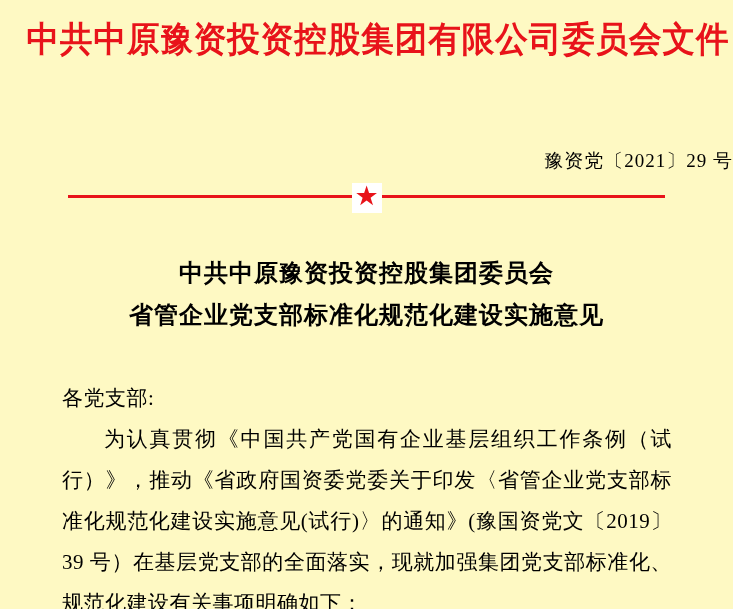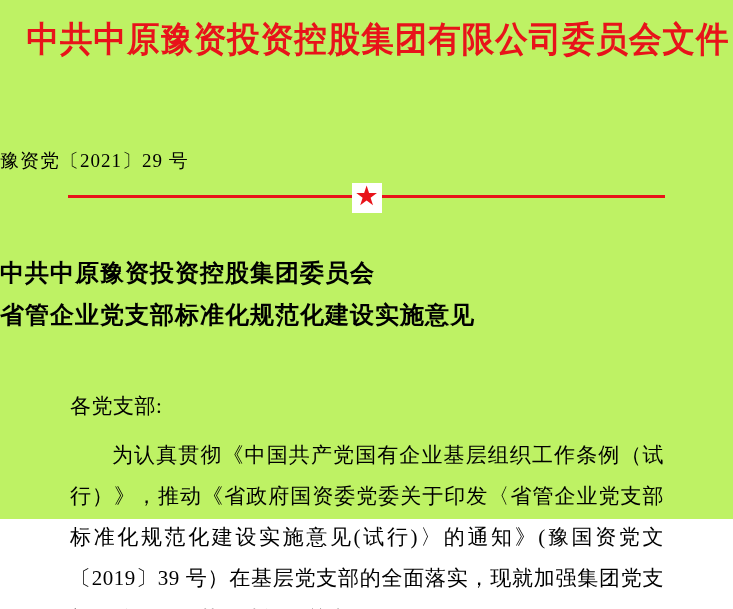--- a/index.html
+++ b/index.html
@@ -10,22 +10,22 @@
   body {
     width: 733px;
     height: 609px;
     overflow: hidden;
     font-family: "Liberation Serif", serif;
     color: #000000;
   }
   .page {
     position: relative;
     width: 733px;
-    height: 519px;
-    background: #bef264;
+    height: 609px;
+    background: #fef9c3;
     box-sizing: border-box;
   }
   
   .doc-header {
     position: absolute;
     top: 18px;
     left: 0;
     width: 733px;
     text-align: center;
   }
@@ -40,21 +40,21 @@
     white-space: nowrap;
     transform: scaleX(0.93);
     transform-origin: center;
   }
   
   .doc-number {
     position: absolute;
     top: 148px;
     left: 0;
     width: 733px;
-    text-align: left;
+    text-align: right;
     font-size: 19px;
     font-family: "Liberation Serif", serif;
     letter-spacing: 1px;
   }
   
   .rule-wrap {
     position: absolute;
     top: 186px;
     left: 68px;
     width: 597px;
@@ -81,20 +81,21 @@
     text-align: center;
     background: #ffffff;
     font-family: "DejaVu Sans", sans-serif;
   }
   
   .doc-title {
     position: absolute;
     top: 252px;
     left: 0;
     width: 733px;
+    text-align: center;
     font-family: "Liberation Serif", serif;
     font-weight: bold;
     font-size: 24px;
     line-height: 1.75;
     letter-spacing: 1px;
   }
   .doc-title .line {
     display: block;
     white-space: nowrap;
   }
@@ -104,21 +105,21 @@
     top: 378px;
     left: 62px;
     width: 610px;
     font-family: "Liberation Serif", serif;
     font-size: 21px;
     line-height: 1.95;
     letter-spacing: 0.5px;
     text-align: justify;
   }
   .doc-body p {
-    margin: 8px;
+    margin: 0;
     text-indent: 0;
   }
   .doc-body p.indent {
     text-indent: 2em;
   }
 </style>
 </head>
 <body>
 
 <div class="page">

